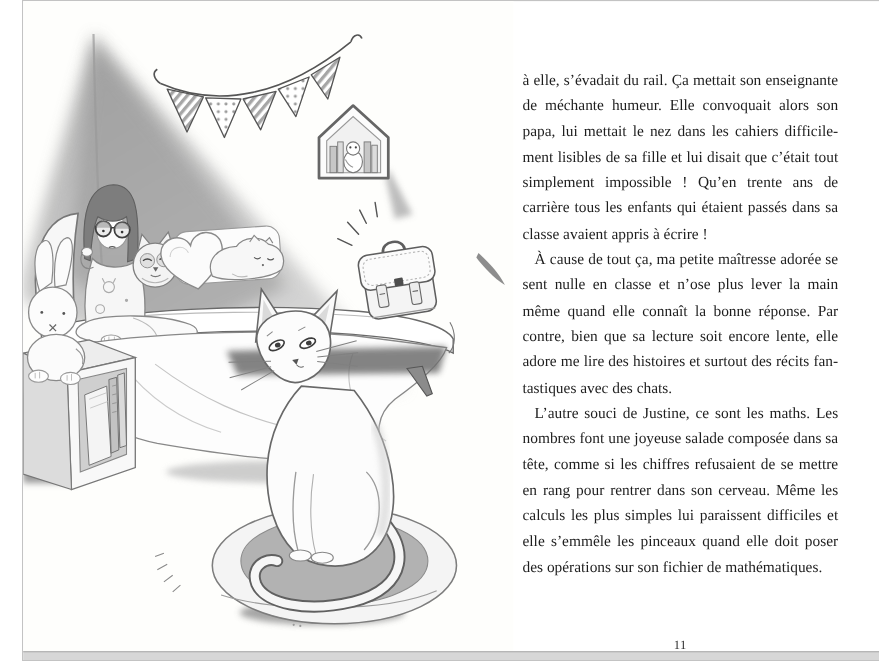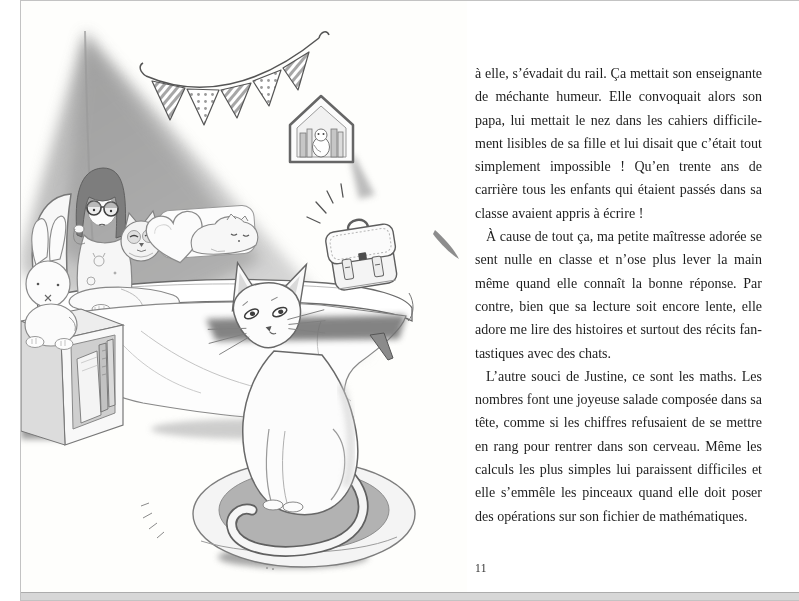--- a/index.html
+++ b/index.html
@@ -14,22 +14,22 @@
     background:#d7d7d7;border-top:1px solid #acacac;
   }
   .illustration{position:absolute;left:0;top:0;width:446px;height:594px;}
   .text-page{
     position:absolute;left:454px;top:61px;width:287px;
     color:#1d1d1d;font-size:14px;line-height:23.3px;text-align:justify;
   }
   .text-page p{margin:0;padding:0;}
   .text-page p.indent{text-indent:11px;}
   .pagenum{
-    position:absolute;left:454px;top:561px;width:287px;
-    text-align:left;font-size:11.5px;color:#2f2f2f;letter-spacing:.5px;
+    position:absolute;left:454px;top:580px;width:287px;
+    text-align:center;font-size:11.5px;color:#2f2f2f;letter-spacing:.5px;
   }
 </style>
 </head>
 <body>
 
 <div class="screen">
 
   <svg class="illustration" viewBox="0 0 446 594" aria-hidden="true">
     <defs>
       <filter id="soft" x="-30%" y="-30%" width="160%" height="160%">

